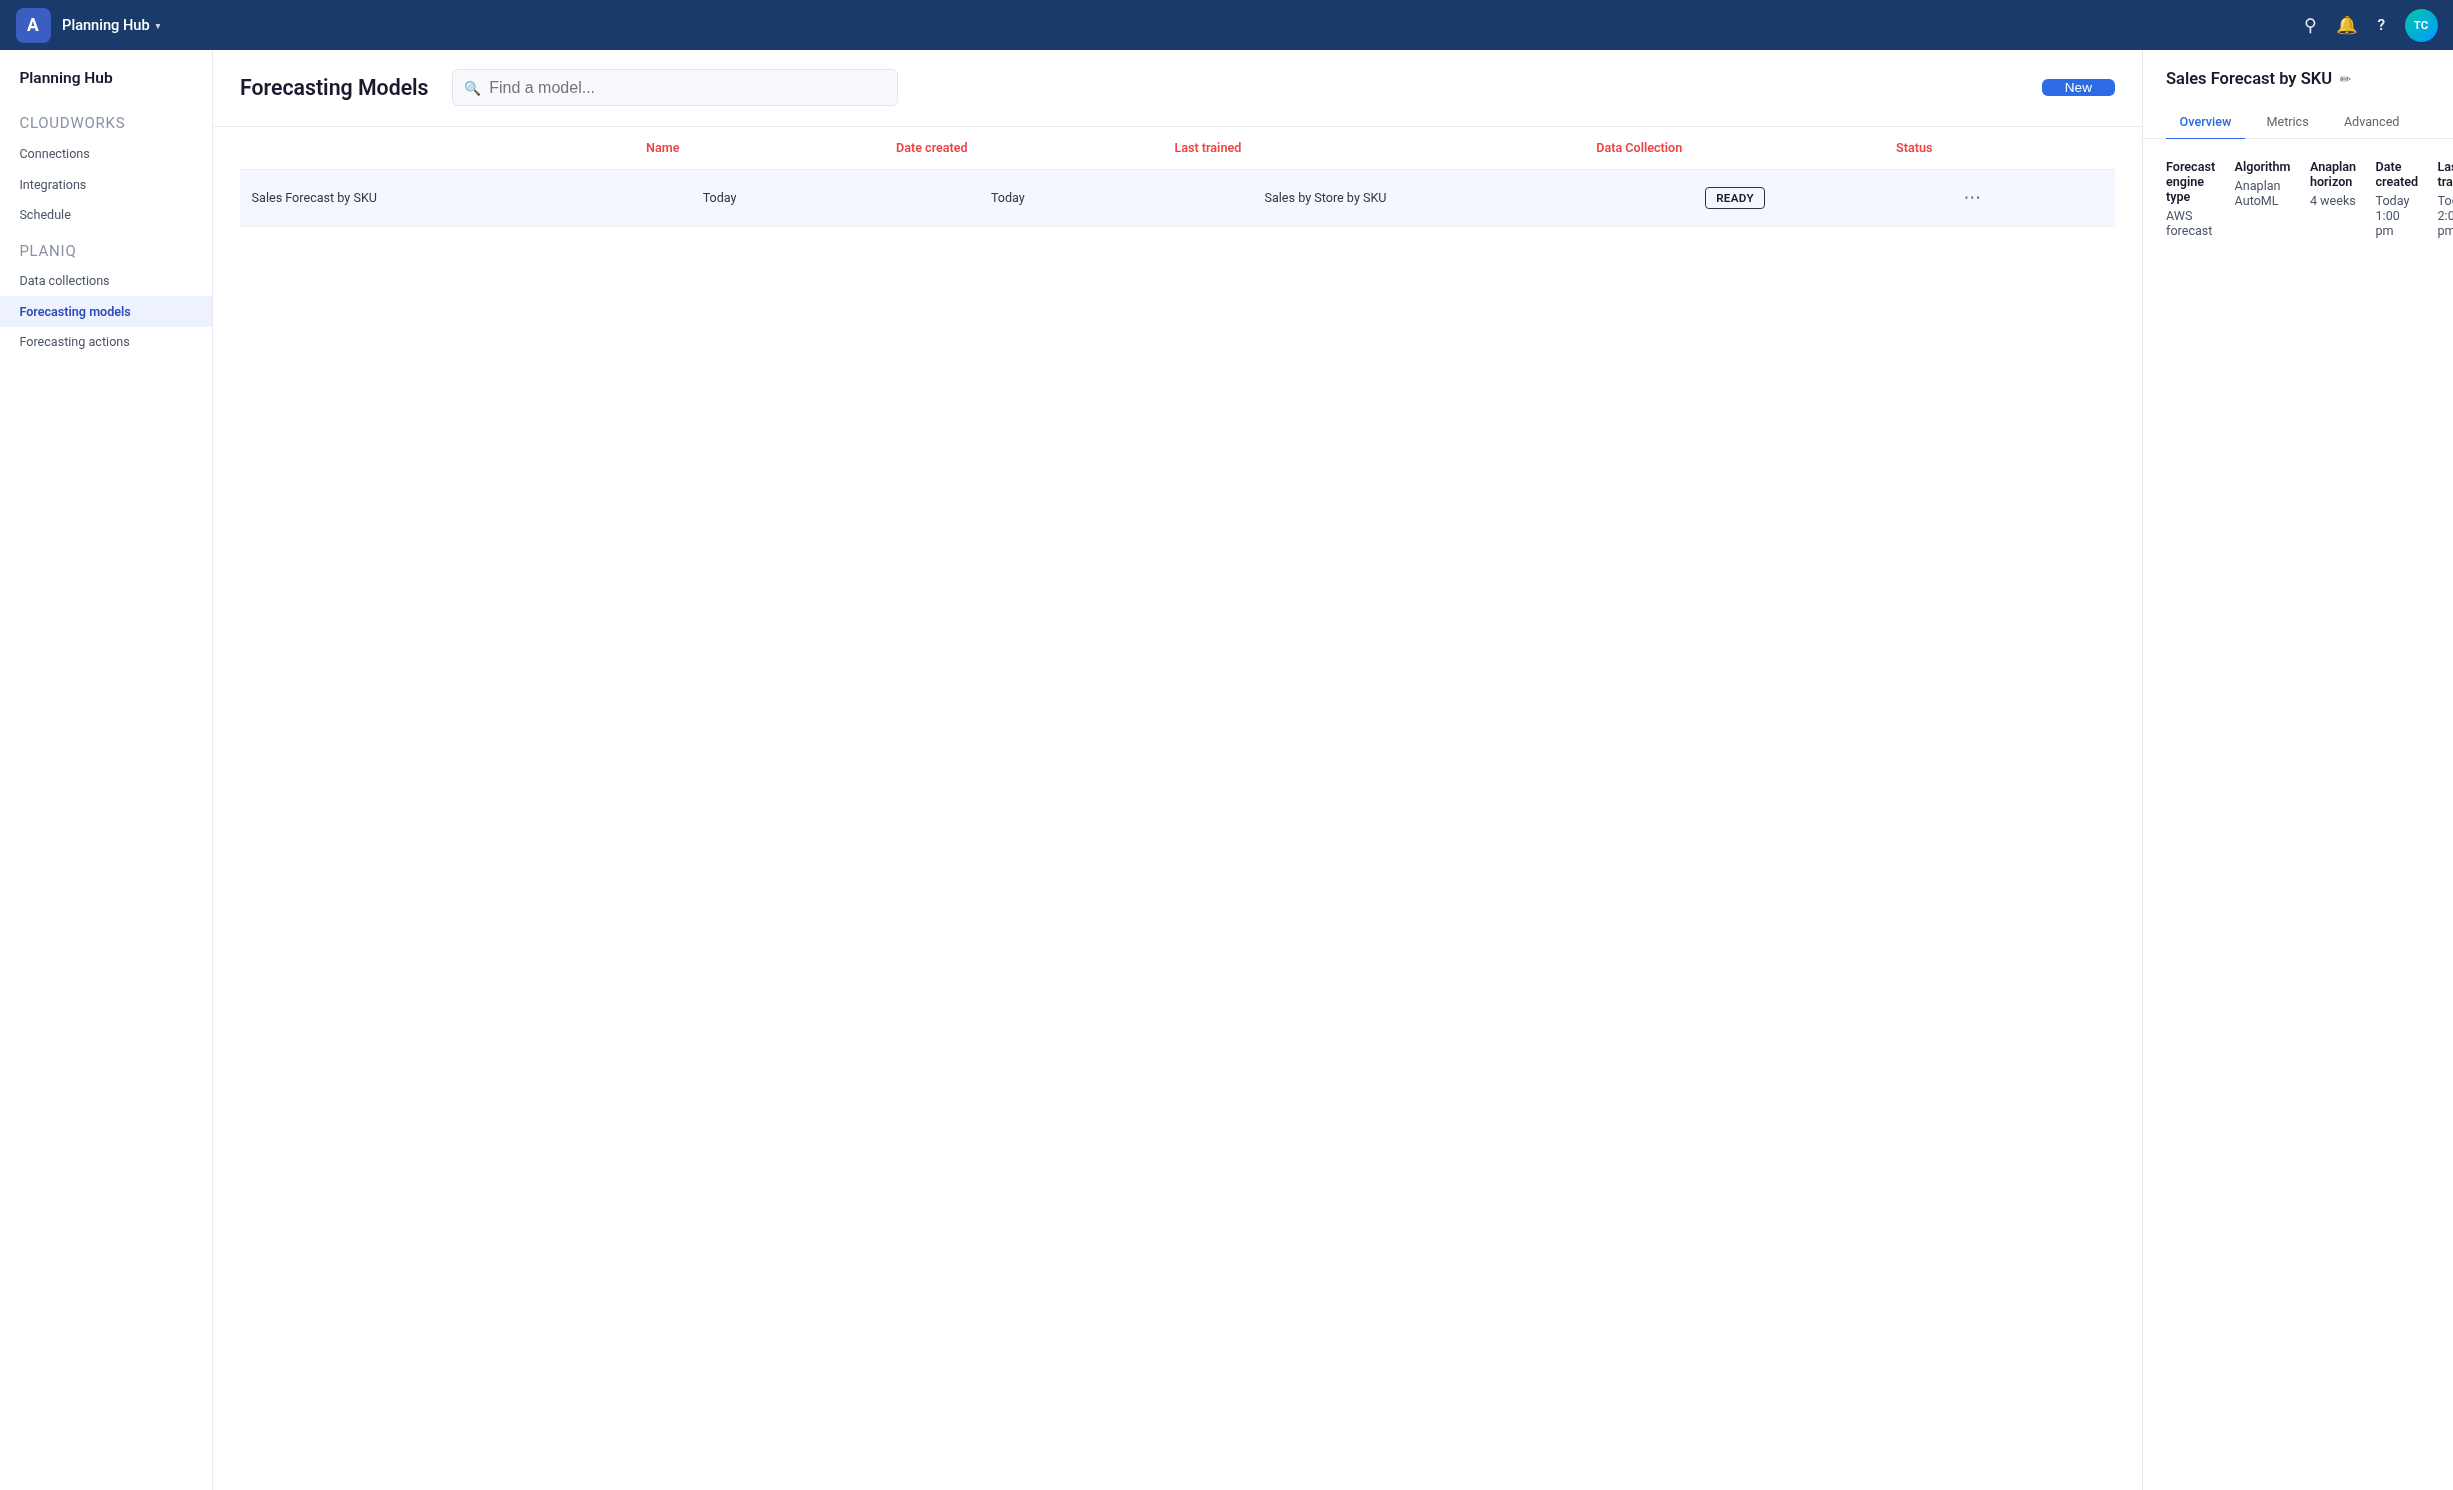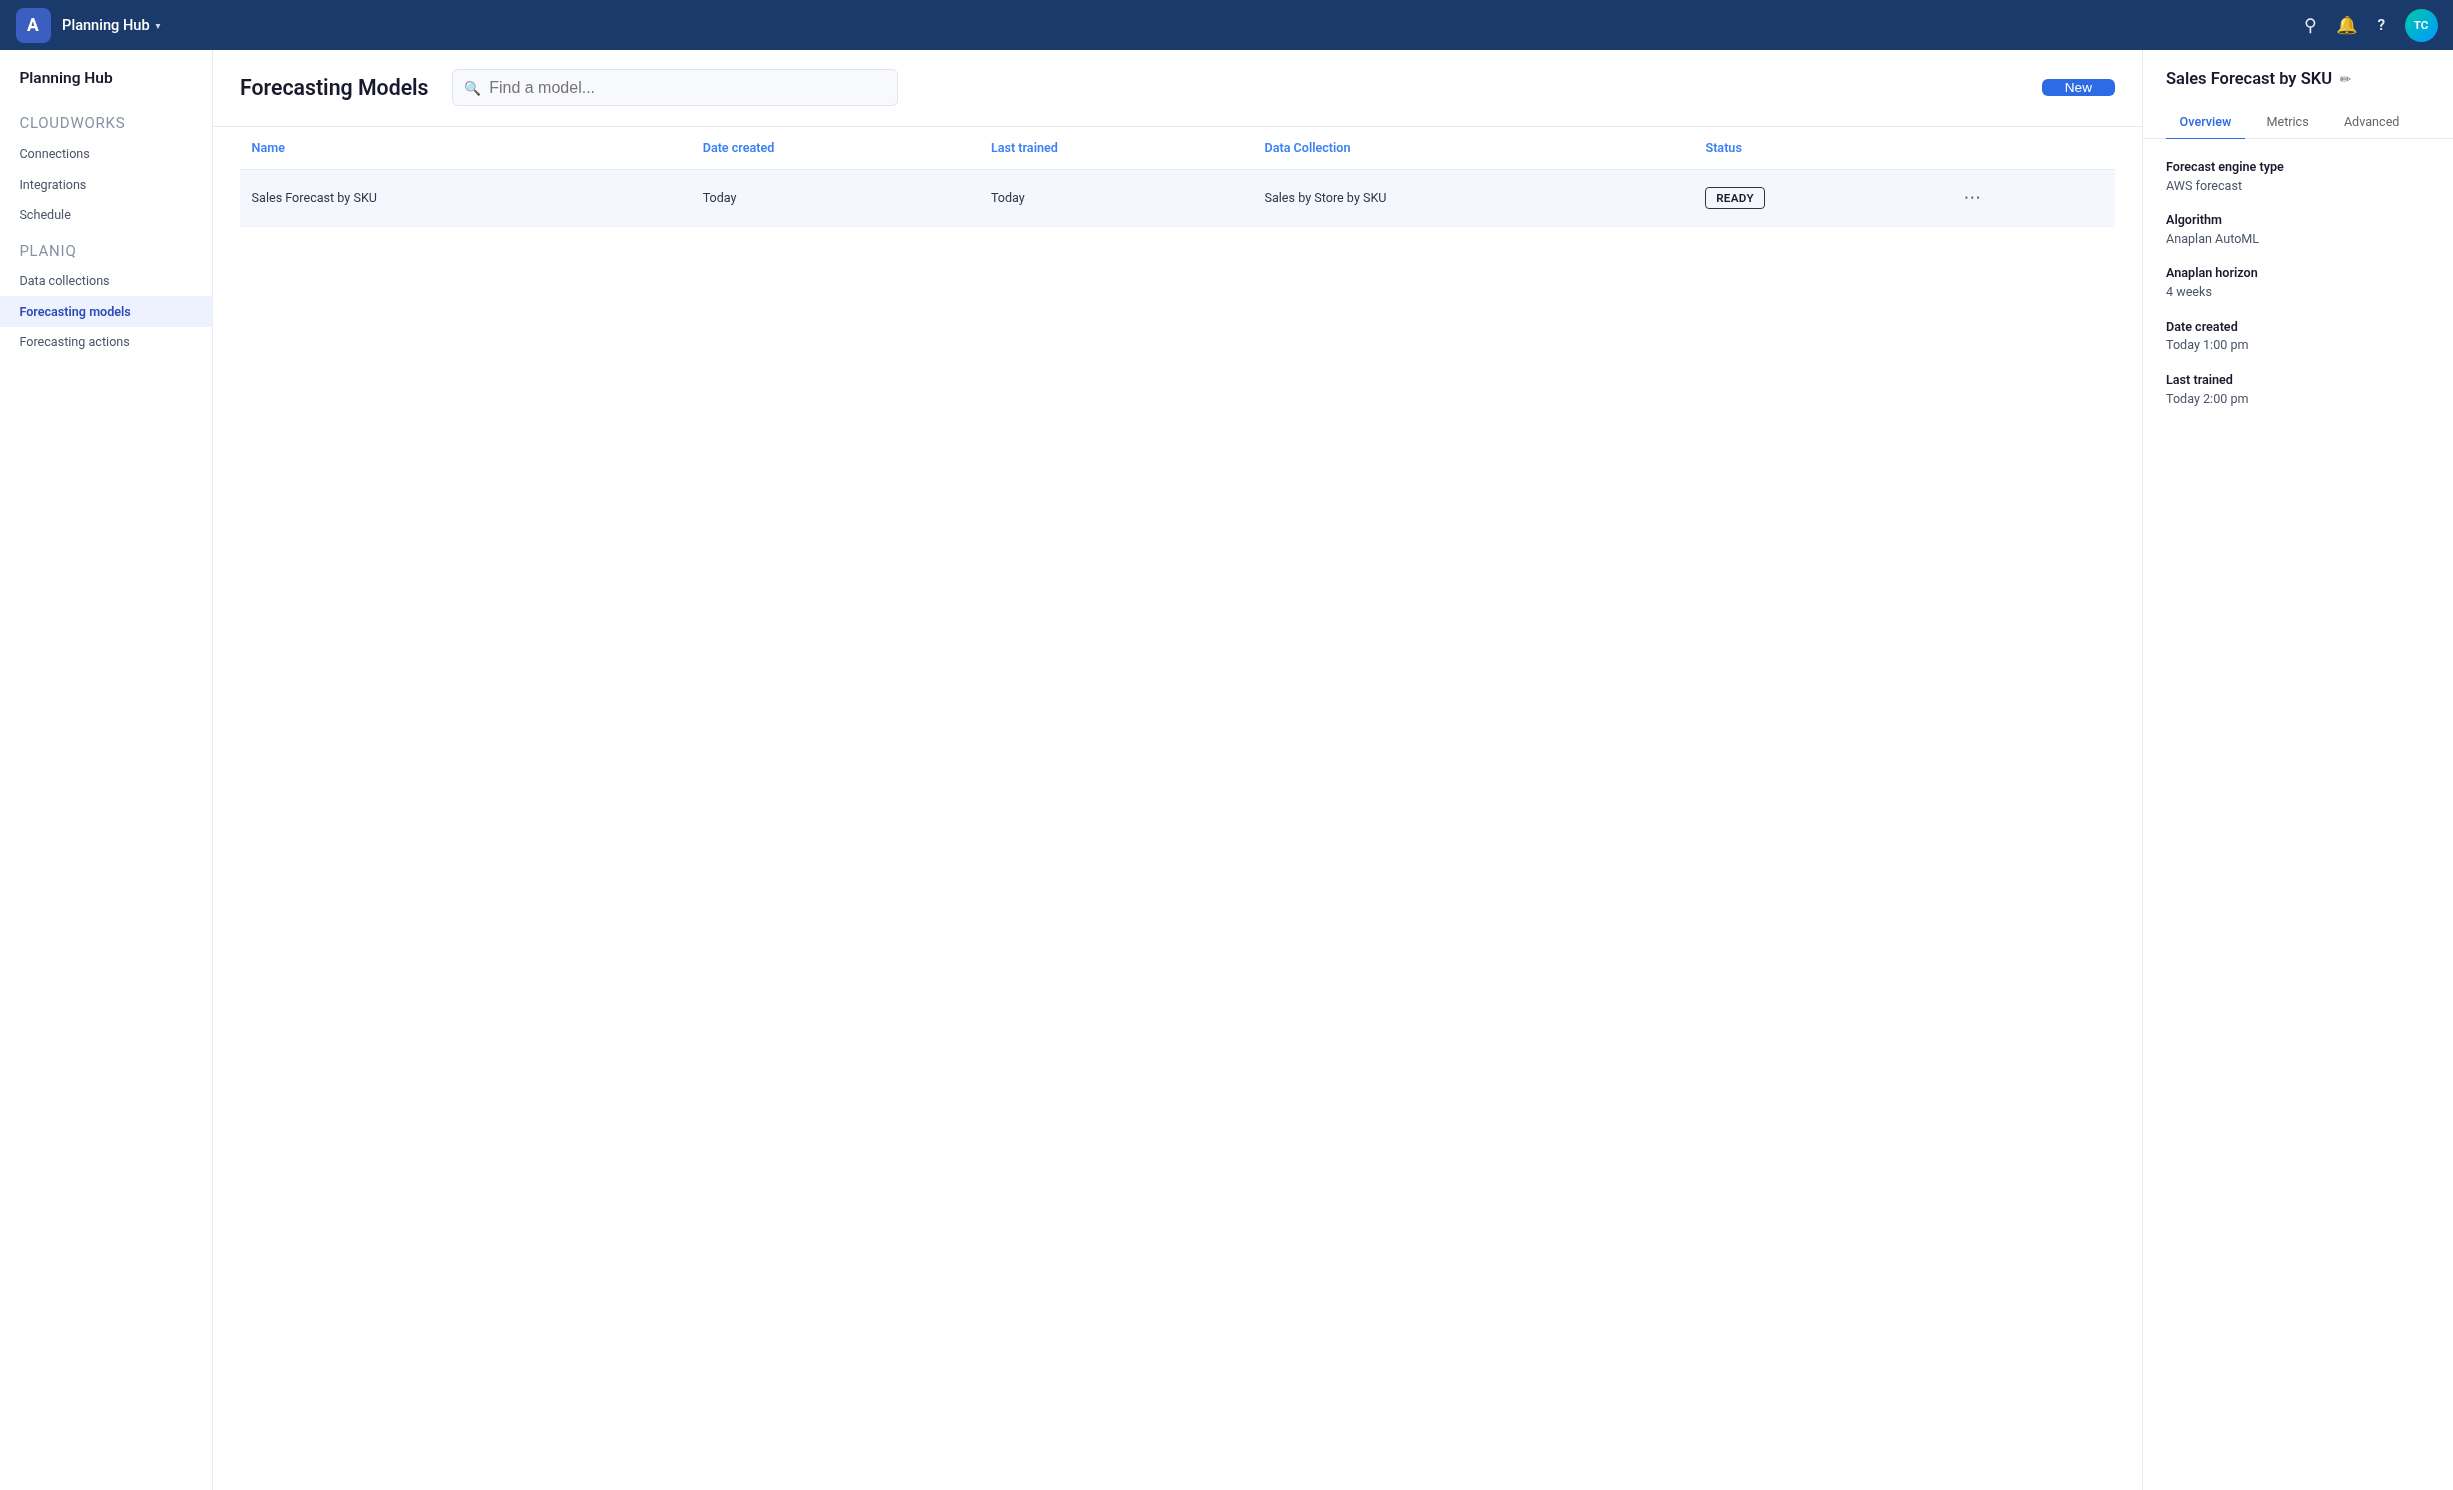--- a/index.html
+++ b/index.html
@@ -145,24 +145,24 @@
     .table-container {
       flex: 1;
       overflow-y: auto;
       padding: 0 27px;
     }
     .data-table {
       width: 100%;
       border-collapse: collapse;
     }
     .data-table th {
-      text-align: left;
-      font-size: 12.6px;
-      font-weight: 600;
-      color: #3b82f6;
+      text-align: right;
+      font-size: 12.6px;
+      font-weight: 600;
+      color: #ef4444;
       padding: 13.6px 11.6px;
       border-bottom: 1px solid #e8eaf0;
     }
     .data-table td {
       padding: 15.5px 11.6px;
       font-size: 12.6px;
       color: #2d3748;
       border-bottom: 1px solid #f0f2f8;
     }
     .data-table tr.selected td { background: #f5f7ff; }
@@ -221,21 +221,21 @@
       margin-bottom: -1px;
     }
     .detail-tab.active {
       color: #2d6be4;
       border-bottom-color: #2d6be4;
       font-weight: 500;
     }
     .detail-body {
       padding: 19.4px 23px;
       display: flex;
-      flex-direction: column;
+      flex-direction: row;
       gap: 19.4px;
     }
     .detail-field label {
       display: block;
       font-size: 12.6px;
       font-weight: 600;
       color: #1a1a2e;
       margin-bottom: 3.9px;
     }
     .detail-field .field-value {

